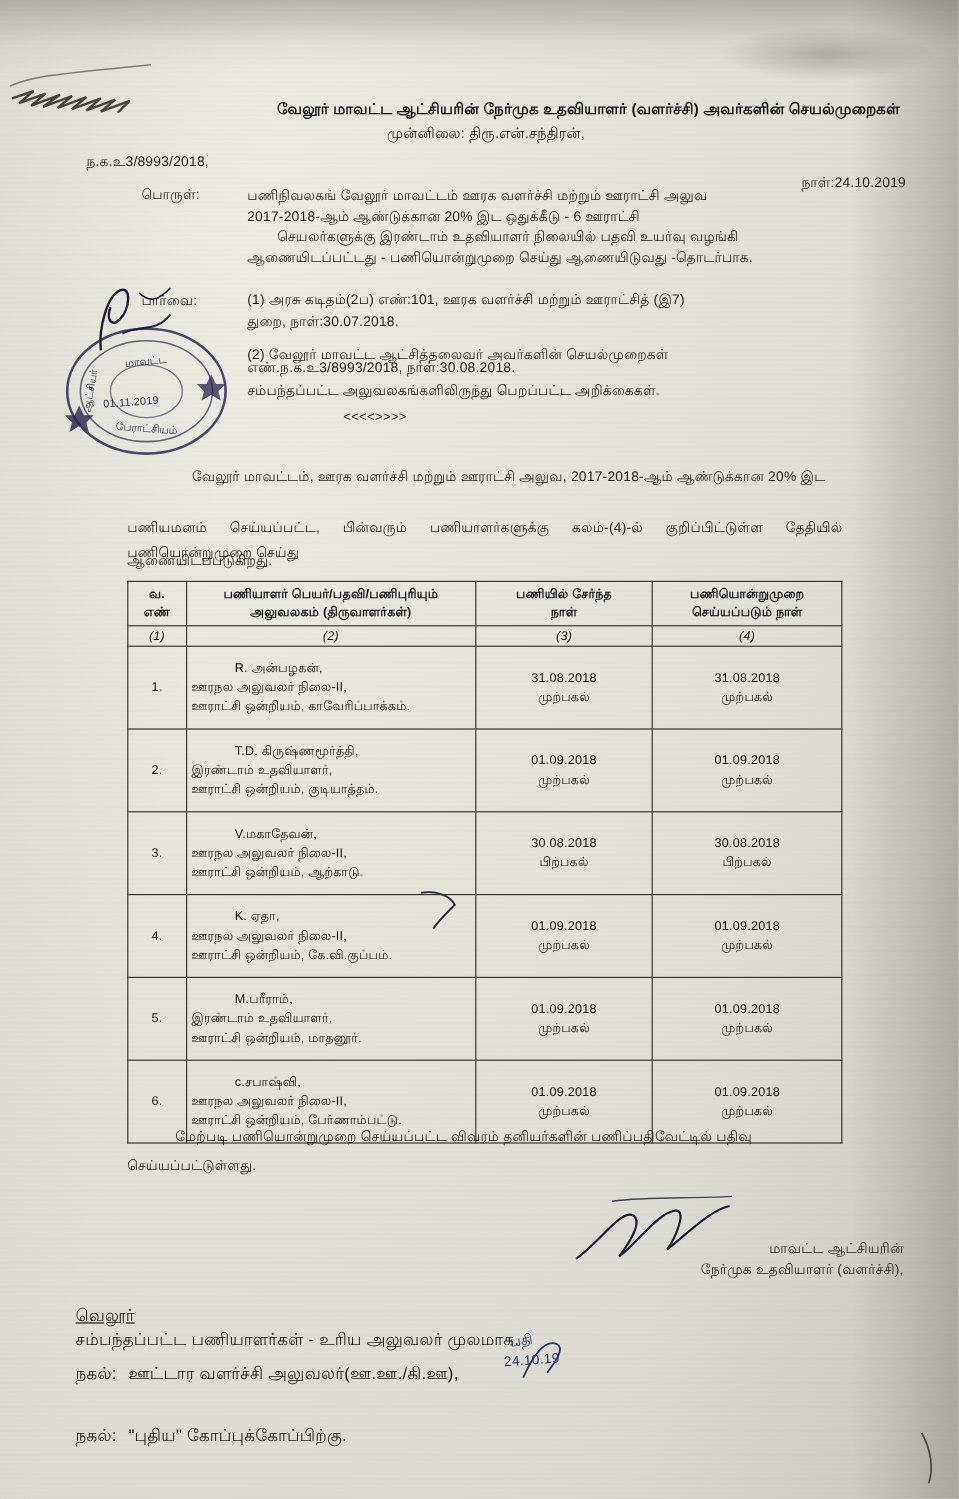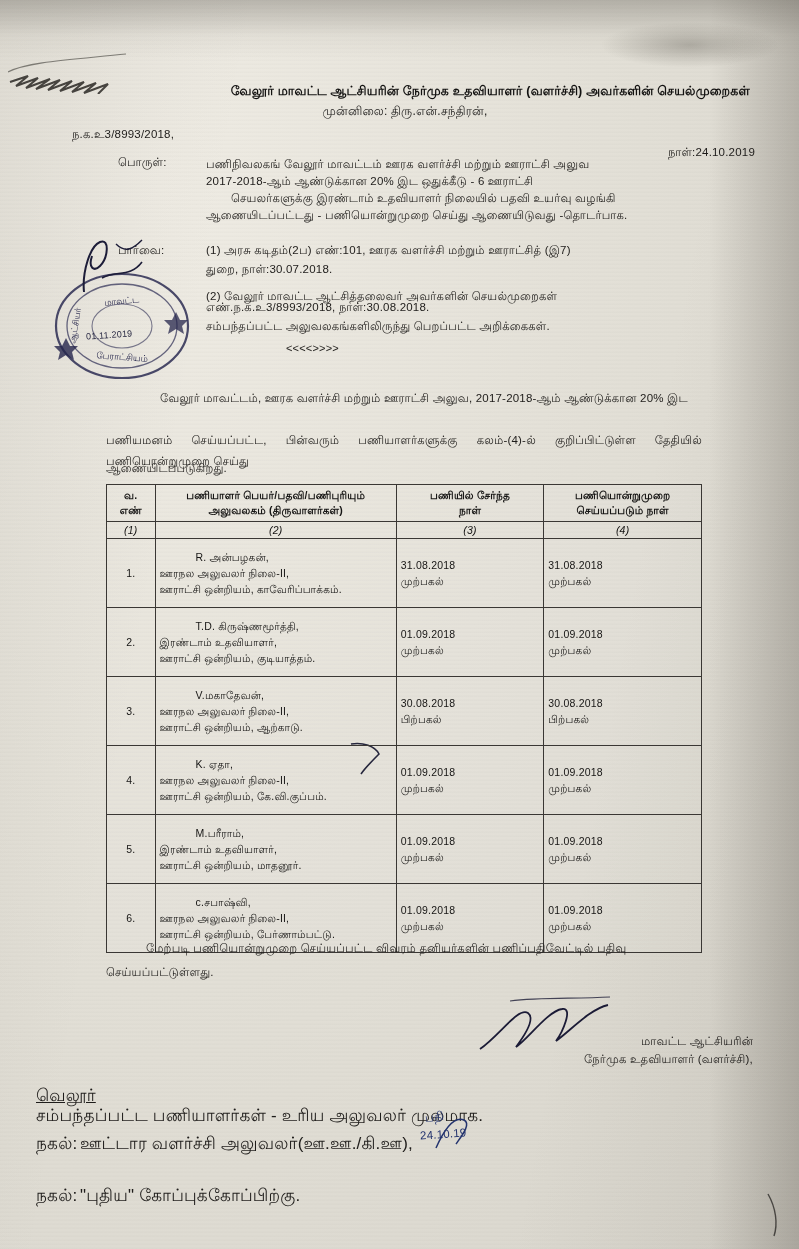--- a/index.html
+++ b/index.html
@@ -93,21 +93,21 @@
     color:#161514;
   }
   table.main th{
     font-weight:600;
     text-align:center;
     line-height:15px;
     font-size:10.5px;
   }
   td.sno{width:42px;text-align:center;}
   td.name{width:248px;line-height:16px;padding-left:8px;}
-  td.dt{width:150px;text-align:left;line-height:16px;border-radius:16px;}
+  td.dt{width:150px;text-align:center;line-height:16px;border-radius:16px;}
   tr.numrow td{height:14px;text-align:center;font-style:italic;padding:1px 4px;}
   tr.body td{height:62px;}
   .nm1{display:block;padding-left:36px;}
   .nm2{display:block;}
   .nm3{display:block;}
 
   
   .seal{
     position:absolute;left:52px;top:268px;width:140px;height:116px;
     pointer-events:none;
@@ -123,21 +123,21 @@
   .penmark{
     position:absolute;left:425px;top:1110px;font-size:12px;color:#23336e;
     transform:rotate(-8deg);
   }
   .penmark2{
     position:absolute;left:420px;top:1128px;font-size:11.5px;color:#23336e;
     transform:rotate(-4deg);
   }
 
   .foot{
-    position:absolute;font-size:17px;line-height:20px;
+    position:absolute;font-size:14px;line-height:20px;margin-left:27px;
   }
   .sign-right{
     position:absolute;right:46px;font-size:11.5px;text-align:right;line-height:18px;
   }
   .uline{ text-decoration:underline; }
   .hr-scribble{position:absolute;pointer-events:none;}
 </style>
 </head>
 <body>
 

